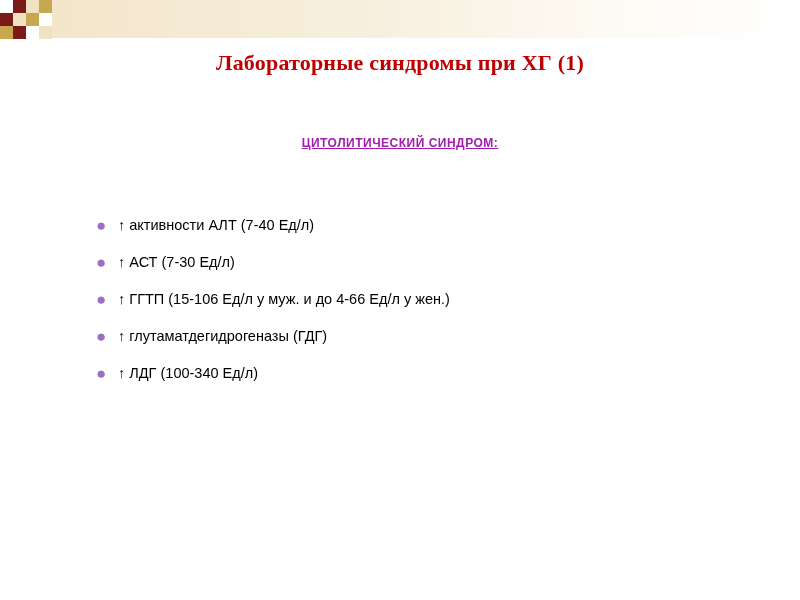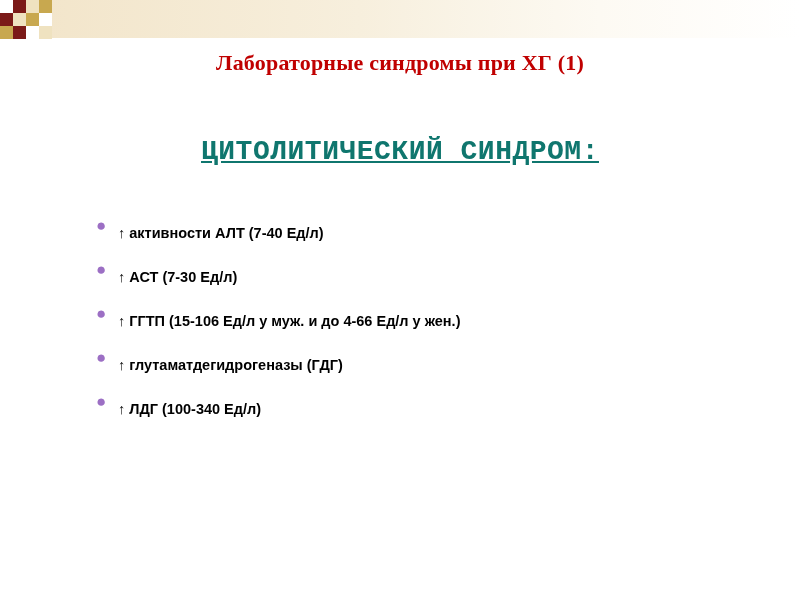--- a/index.html
+++ b/index.html
@@ -58,24 +58,24 @@
     color: #c00000;
     letter-spacing: 0.2px;
   }
 
   .subtitle {
     position: absolute;
     left: 100px;
     top: 136px;
     width: 600px;
     text-align: center;
-    font-family: Liberation Mono, monospace;
+    font-family: Liberation Sans, sans-serif;
     font-weight: bold;
-    font-size: 28px;
-    color: #0f766e;
+    font-size: 12px;
+    color: #a21caf;
     text-decoration: underline;
     letter-spacing: 0.5px;
   }
 
   .bullet-list {
     position: absolute;
     left: 96px;
     top: 216px;
     width: 660px;
   }
@@ -89,25 +89,24 @@
     flex: 0 0 auto;
     width: 22px;
     color: #9c6fc4;
     font-size: 17px;
     line-height: 19px;
     text-align: left;
   }
   .bullet-text {
     flex: 1 1 auto;
     font-family: "Liberation Sans", sans-serif;
-    font-weight: bold;
+    font-weight: normal;
     font-size: 14.5px;
     line-height: 19px;
     color: #000000;
-    margin-top: 8px;
   }
 </style>
 </head>
 <body>
 
 <div class="corner-band">
   <div class="checker">
     <div class="sq" style="left:0px;  top:0px;  background:#ffffff;"></div>
     <div class="sq" style="left:13px; top:0px;  background:#7b1a18;"></div>
     <div class="sq" style="left:26px; top:0px;  background:#efe2c0;"></div>

